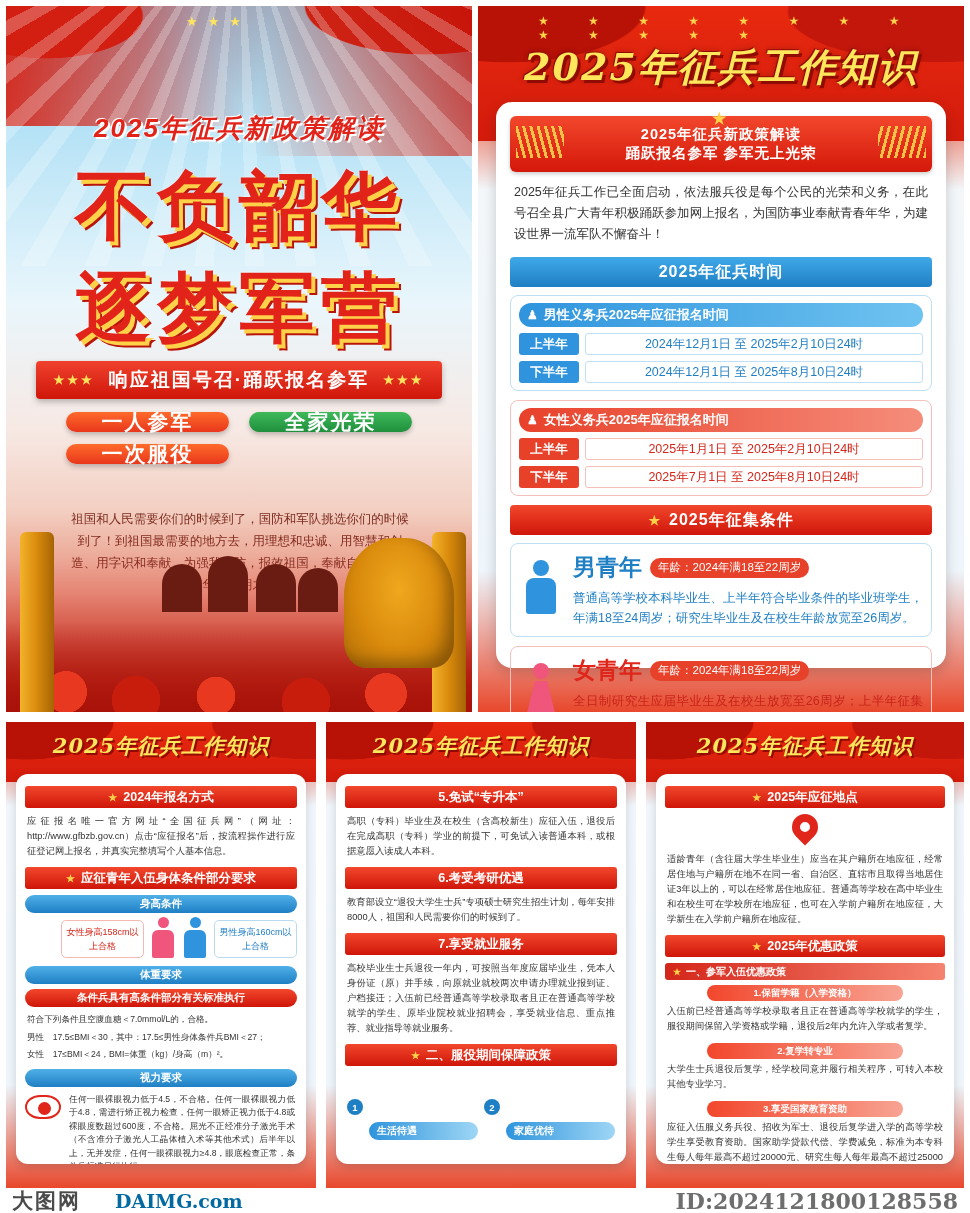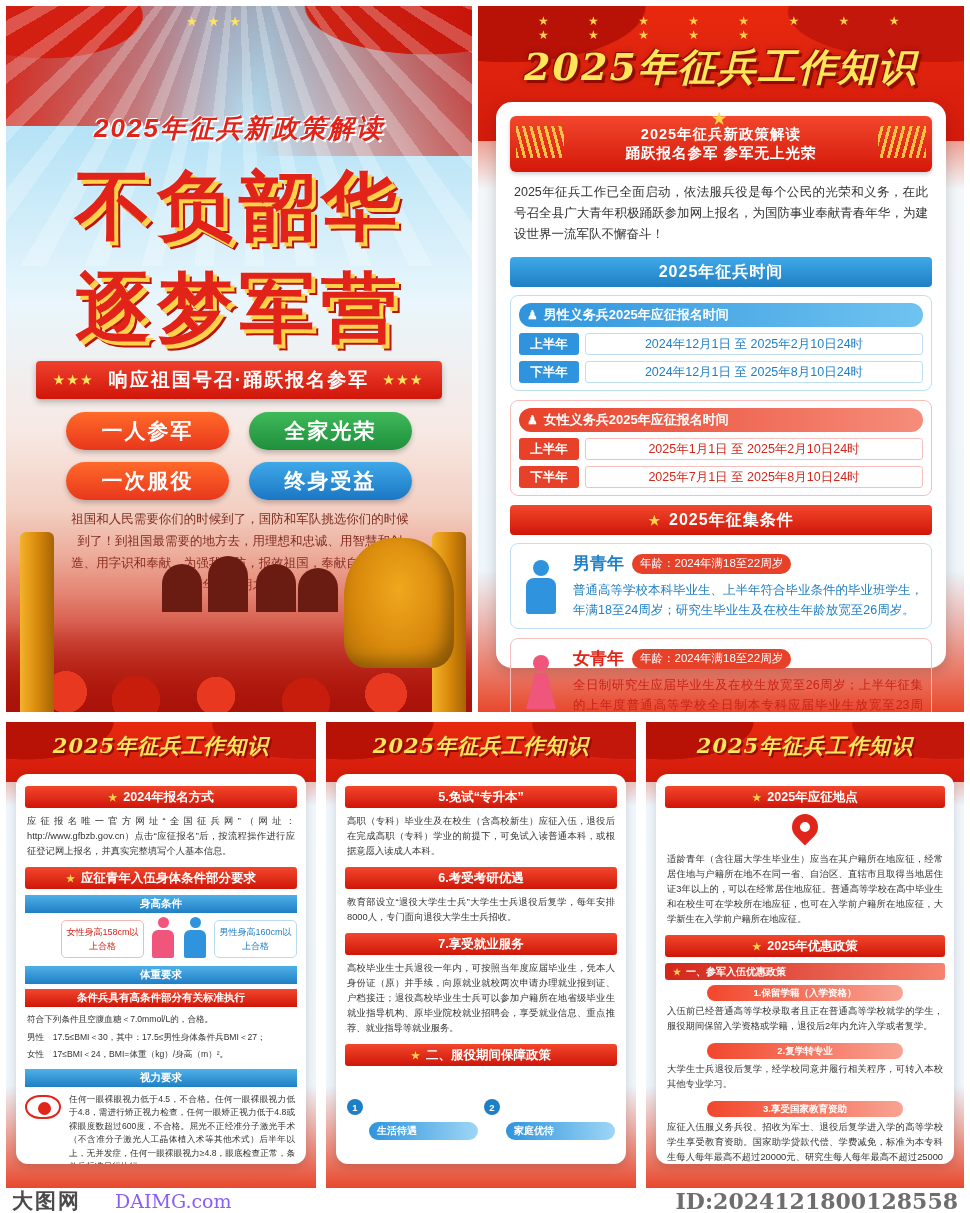--- a/index.html
+++ b/index.html
@@ -53,21 +53,21 @@
     background: linear-gradient(180deg,#f0412e,#cf1609);
     border-radius:4px;
     display:flex; align-items:center; justify-content:center; gap:14px;
     color:#fff; font-size:19px; font-weight:bold; letter-spacing:2px;
     box-shadow:0 3px 6px rgba(0,0,0,.25);
   }
   .p1-ribbon .st { color:#ffe45c; font-size:12px; letter-spacing:3px; }
   .p1-pills { position:absolute; left:60px; top:406px; width:346px; }
   .p1-row { display:flex; justify-content:space-between; margin-bottom:12px; }
   .pill {
-    width:163px; height:38px; border-radius:19px; color:#fff;
+    width:163px; height:20px; border-radius:19px; color:#fff;
     font-size:21px; font-weight:bold; display:flex; align-items:center; justify-content:center;
     letter-spacing:2px; box-shadow:0 3px 5px rgba(0,0,0,.22);
   }
   .pill.red { background:linear-gradient(180deg,#ff6a2a,#e8371c); }
   .pill.green { background:linear-gradient(180deg,#3fb95a,#1f8f3c); }
   .pill.blue { background:linear-gradient(180deg,#3fa8e8,#1b77c4); }
   .p1-body {
     position:absolute; left:62px; top:502px; width:344px;
     text-align:center; color:#7a2b1e; font-size:12.5px; line-height:22px;
   }
@@ -181,21 +181,21 @@
   }
   .cond.pink { border-color:#f5c0bb; }
   .cond .figure {
     position:absolute; left:12px; top:16px; width:36px; height:58px;
   }
   .cond .figure .head { width:16px; height:16px; border-radius:50%; background:#2f94dd; margin:0 auto; }
   .cond .figure .body { width:30px; height:36px; background:#2f94dd; margin:2px auto 0; border-radius:8px 8px 3px 3px; }
   .cond.pink .figure .head { background:#f0557c; }
   .cond.pink .figure .body { background:#f0557c; clip-path: polygon(30% 0,70% 0,100% 100%,0 100%); border-radius:0; }
   .cond-head { display:flex; align-items:center; gap:8px; margin-bottom:5px; }
-  .cond-head .t { font-size:17px; font-weight:bold; color:#1f7fc4; }
+  .cond-head .t { font-size:23px; font-weight:bold; color:#1f7fc4; }
   .cond.pink .cond-head .t { color:#e0251a; }
   .cond-head .age {
     height:20px; padding:0 8px; border-radius:10px; background:#e8412a; color:#fff;
     font-size:11.5px; display:flex; align-items:center;
   }
   .cond .txt { font-size:12.5px; line-height:20px; color:#1f7fc4; text-align:justify; }
   .cond.pink .txt { color:#c9231a; }
 
   
   .bpage { top:722px; height:466px; }
@@ -218,21 +218,21 @@
   }
   .bbar {
     height:22px; border-radius:3px; margin:4px 0 6px;
     background:linear-gradient(180deg,#f2472c,#cf1609);
     color:#fff; font-size:12.5px; font-weight:bold;
     display:flex; align-items:center; justify-content:center; gap:6px;
   }
   .bbar .stl { color:#ffd24a; font-size:10px; }
   .btext { font-size:9.3px; line-height:15px; color:#333; text-align:justify; padding:0 2px 4px; }
   .subbar {
-    height:18px; border-radius:0; margin:5px 0 4px;
+    height:18px; border-radius:9px; margin:5px 0 4px;
     background:linear-gradient(180deg,#4fb0e8,#1f7fc4);
     color:#fff; font-size:10.5px; font-weight:bold;
     display:flex; align-items:center; justify-content:center;
   }
   .subbar.red { background:linear-gradient(180deg,#f2472c,#cf1609); }
 
   
   #poster3 { left:6px; width:310px;
     background:linear-gradient(180deg,#e23b24 0%,#f0f6fb 18%,#eef5fb 78%,#e8482c 100%); }
   .body-spec { display:flex; gap:6px; align-items:center; justify-content:flex-start; margin:4px 0;padding-left:36px; }
@@ -281,21 +281,21 @@
     background:linear-gradient(90deg,#f2472c,#f8a393);
     color:#fff; font-size:9.5px; font-weight:bold; display:flex; align-items:center; justify-content:center;
   }
 
   
   #footer {
     position:absolute; left:0; bottom:0; width:100%; height:25px;
     background:#fff; display:flex; align-items:center; padding:0 12px;gap:26px;
   }
   #footer .wm-left { font-size:21px; font-weight:bold; color:#4a4a4a; letter-spacing:2px; }
-  #footer .wm-mid { font-size:19px; font-weight:normal; color:#8b5cf6; margin-left:8px; font-family:"DejaVu Serif", serif; }
+  #footer .wm-mid { font-size:19px; font-weight:bold; color:#0369a1; margin-left:8px; font-family:"DejaVu Serif", serif; }
   #footer .wm-right { margin-left:auto; font-size:22px; font-weight:bold; color:#6e6e6e; font-family:"DejaVu Serif", serif;text-align:center; }
 </style>
 </head>
 <body>
 
 <div class="page" id="poster1">
   <div class="topswoosh"></div>
   <div class="topswoosh2"></div>
   <div class="rays"></div>
   <div class="stars">★★★</div>
@@ -307,21 +307,20 @@
     <span>响应祖国号召·踊跃报名参军</span>
     <span class="st">★★★</span>
   </div>
   <div class="p1-pills">
     <div class="p1-row">
       <div class="pill red">一人参军</div>
       <div class="pill green">全家光荣</div>
     </div>
     <div class="p1-row">
       <div class="pill red">一次服役</div>
-      <div class="pill blue">终身受益</div>
     </div>
   </div>
   <div class="p1-body">祖国和人民需要你们的时候到了，国防和军队挑选你们的时候到了！到祖国最需要的地方去，用理想和忠诚、用智慧和创造、用字识和奉献，为强我国防，报效祖国，奉献自己的青春年华和聪明才智。</div>
   <div class="scene"></div>
   <div class="peonies"></div>
   <div class="pillar-l"></div>
   <div class="pillar-r"></div>
   <div class="lion"></div>
   <div class="sil2">
     <span style="left:6px;"></span>
@@ -452,23 +451,23 @@
   </div>
 </div>
 
 <div class="page bpage" id="poster4">
   <div class="bhdr"></div>
   <div class="btitle">2025年征兵工作知识</div>
   <div class="bcard">
     <div class="bbar">5.免试“专升本”</div>
     <div class="btext">高职（专科）毕业生及在校生（含高校新生）应征入伍，退役后在完成高职（专科）学业的前提下，可免试入读普通本科，或根据意愿入读成人本科。</div>
     <div class="bbar">6.考受考研优遇</div>
-    <div class="btext">教育部设立“退役大学生士兵”大学生士兵退役后复学，每年安排8000人，专门面向退役大学生士兵招收。</div>
+    <div class="btext">教育部设立“退役大学生士兵”专项硕士研究生招生计划，每年安排8000人，祖国和人民需要你们的时候到了。</div>
     <div class="bbar">7.享受就业服务</div>
-    <div class="btext">高校毕业生士兵退役一年内，可按照当年度应届毕业生，凭本人身份证（原）并手续，向原就业就校两次申请办理就业报到证、户档接迁；退役高校毕业生士兵可以参加户籍所在地省级毕业生就业指导机构、原毕业院校就业招聘会，享受就业信息、重点推荐、就业指导等就业服务。</div>
+    <div class="btext">高校毕业生士兵退役一年内，可按照当年度应届毕业生，凭本人身份证（原）并手续，向原就业就校两次申请办理就业报到证、户档接迁；入伍前已经普通高等学校录取者且正在普通高等学校就学的学生、原毕业院校就业招聘会，享受就业信息、重点推荐、就业指导等就业服务。</div>
 
     <div class="bbar">
       <span class="stl">★</span>
       <span>二、服役期间保障政策</span>
     </div>
     <div class="numlist">
       <div class="two-col">
         <div class="numitem">
           <span class="n blue-n">1</span>
           <span class="lbl blue-l">生活待遇</span>

